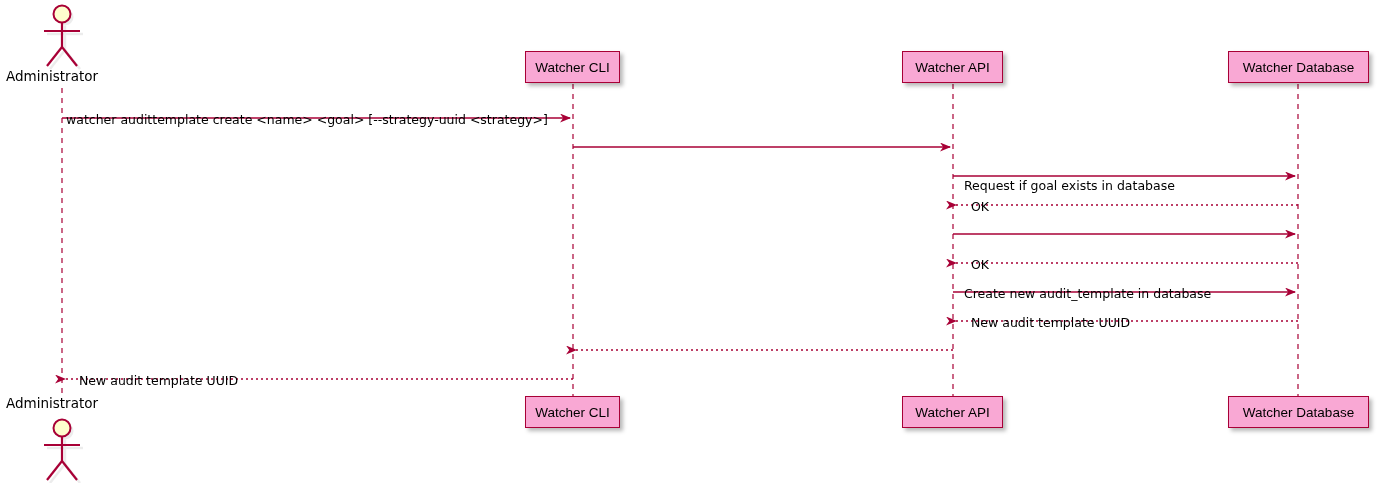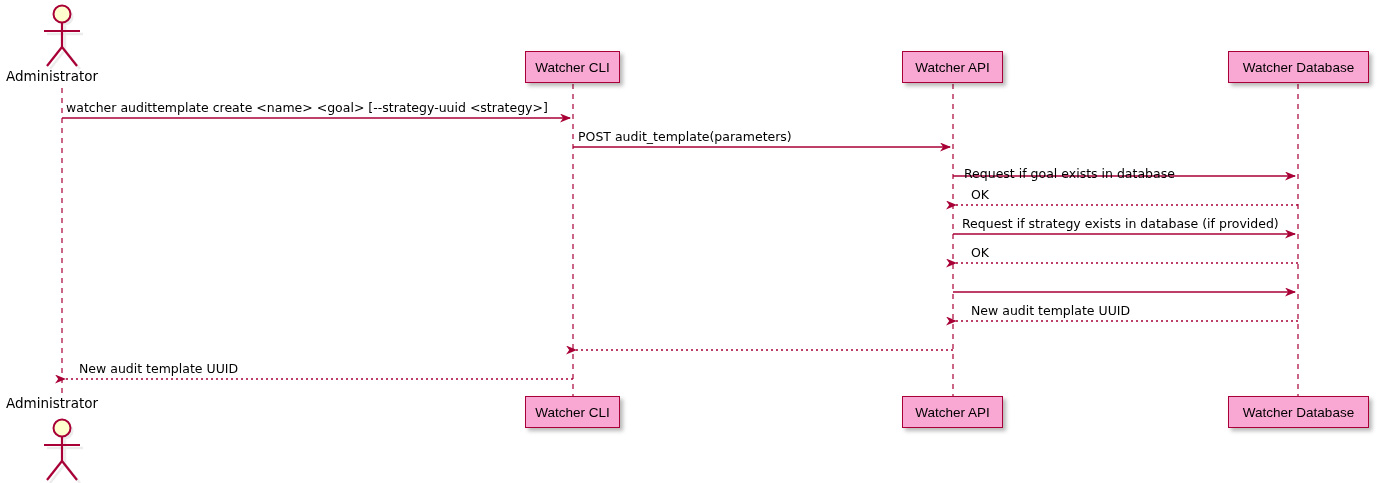--- a/index.html
+++ b/index.html
@@ -23,20 +23,21 @@
     top: 0;
     left: 0;
   }
   .msg-label {
     position: absolute;
     font-family: "DejaVu Sans", sans-serif;
     font-size: 12.5px;
     color: #000000;
     white-space: nowrap;
     line-height: 1;
+    margin-top: 12px;
   }
   .participant-box {
     position: absolute;
     box-sizing: border-box;
     background: #f9a8d4;
     border: 1.5px solid #A80036;
     display: flex;
     align-items: center;
     justify-content: center;
     font-family: Liberation Sans, sans-serif;
@@ -125,21 +126,20 @@
 
   <div class="participant-box" style="left:525px; top:51px; width:95px; height:32px;">Watcher CLI</div>
   <div class="participant-box" style="left:902px; top:51px; width:101px; height:32px;">Watcher API</div>
   <div class="participant-box" style="left:1228px; top:51px; width:141px; height:32px;">Watcher Database</div>
 
   <div class="participant-box" style="left:525px; top:396px; width:95px; height:32px;">Watcher CLI</div>
   <div class="participant-box" style="left:902px; top:396px; width:101px; height:32px;">Watcher API</div>
   <div class="participant-box" style="left:1228px; top:396px; width:141px; height:32px;">Watcher Database</div>
 
   <div class="msg-label" style="left:66px; top:102px;">watcher audittemplate create &lt;name&gt; &lt;goal&gt; [--strategy-uuid &lt;strategy&gt;]</div>
-  <div class="msg-label" style="left:578px; top:131px;">POST audit_template(parameters)</div>
   <div class="msg-label" style="left:964px; top:168px;">Request if goal exists in database</div>
   <div class="msg-label" style="left:971px; top:189px;">OK</div>
-  <div class="msg-label" style="left:962px; top:218px;">Request if strategy exists in database (if provided)</div>
   <div class="msg-label" style="left:971px; top:247px;">OK</div>
+  <div class="msg-label" style="left:964px; top:276px;">Create new audit_template in database</div>
   <div class="msg-label" style="left:971px; top:305px;">New audit template UUID</div>
   <div class="msg-label" style="left:79px; top:363px;">New audit template UUID</div>
 
 </div>
 
 </body></html>

